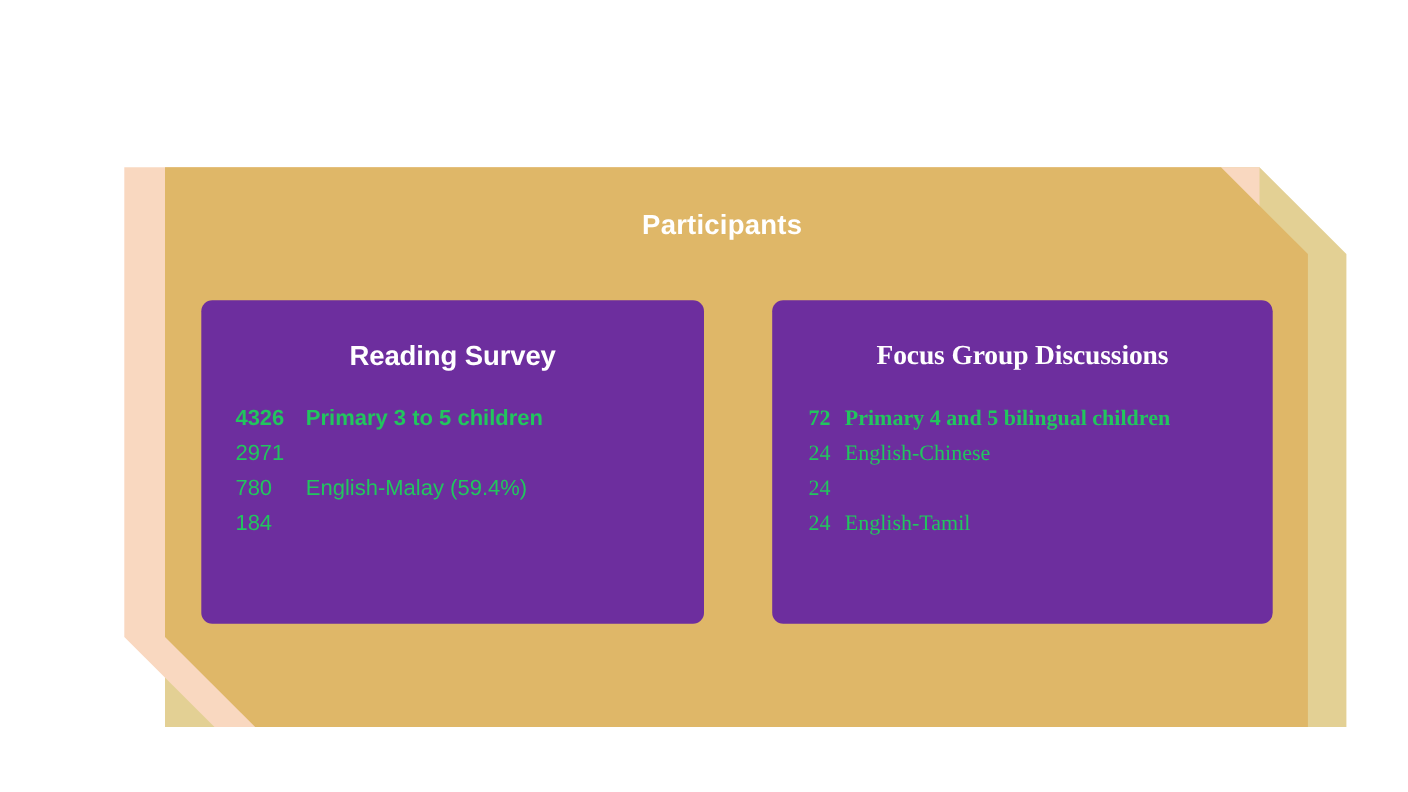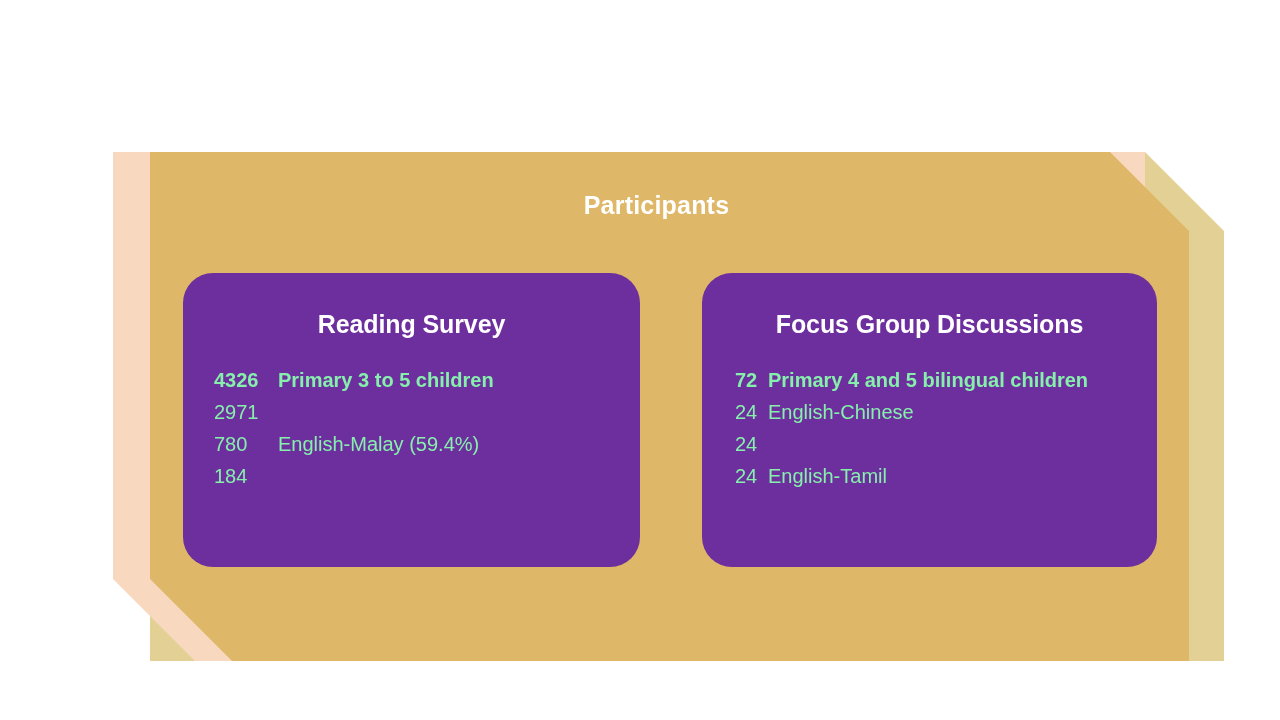--- a/index.html
+++ b/index.html
@@ -46,54 +46,55 @@
     font-size: 25px;
     font-weight: bold;
     letter-spacing: 0.2px;
     line-height: 1.2;
   }
 
   
   .card {
     position: absolute;
     background: #6D2E9E;
-    border-radius: 30px;
+    border-radius: 10px;
     box-sizing: border-box;
     padding: 0;
   }
   #card-reading-survey {
     left: 183px;
     top: 273px;
     width: 457px;
     height: 294px;
   }
   #card-focus-group {
     left: 702px;
     top: 273px;
     width: 455px;
     height: 294px;
+    font-family: Liberation Serif, serif;
   }
 
   .card-title {
     position: absolute;
     left: 0;
     right: 0;
     top: 37px;
     text-align: center;
     color: #ffffff;
     font-size: 25px;
     font-weight: bold;
     letter-spacing: -0.1px;
     line-height: 1.15;
   }
 
   .card-rows {
     position: absolute;
     top: 91px;
-    color: #86efac;
+    color: #22c55e;
     font-size: 20px;
     line-height: 32px;
     white-space: nowrap;
   }
   #card-reading-survey .card-rows { left: 31px; }
   #card-focus-group .card-rows  { left: 33px; }
 
   .row {
     display: flex;
     align-items: baseline;

